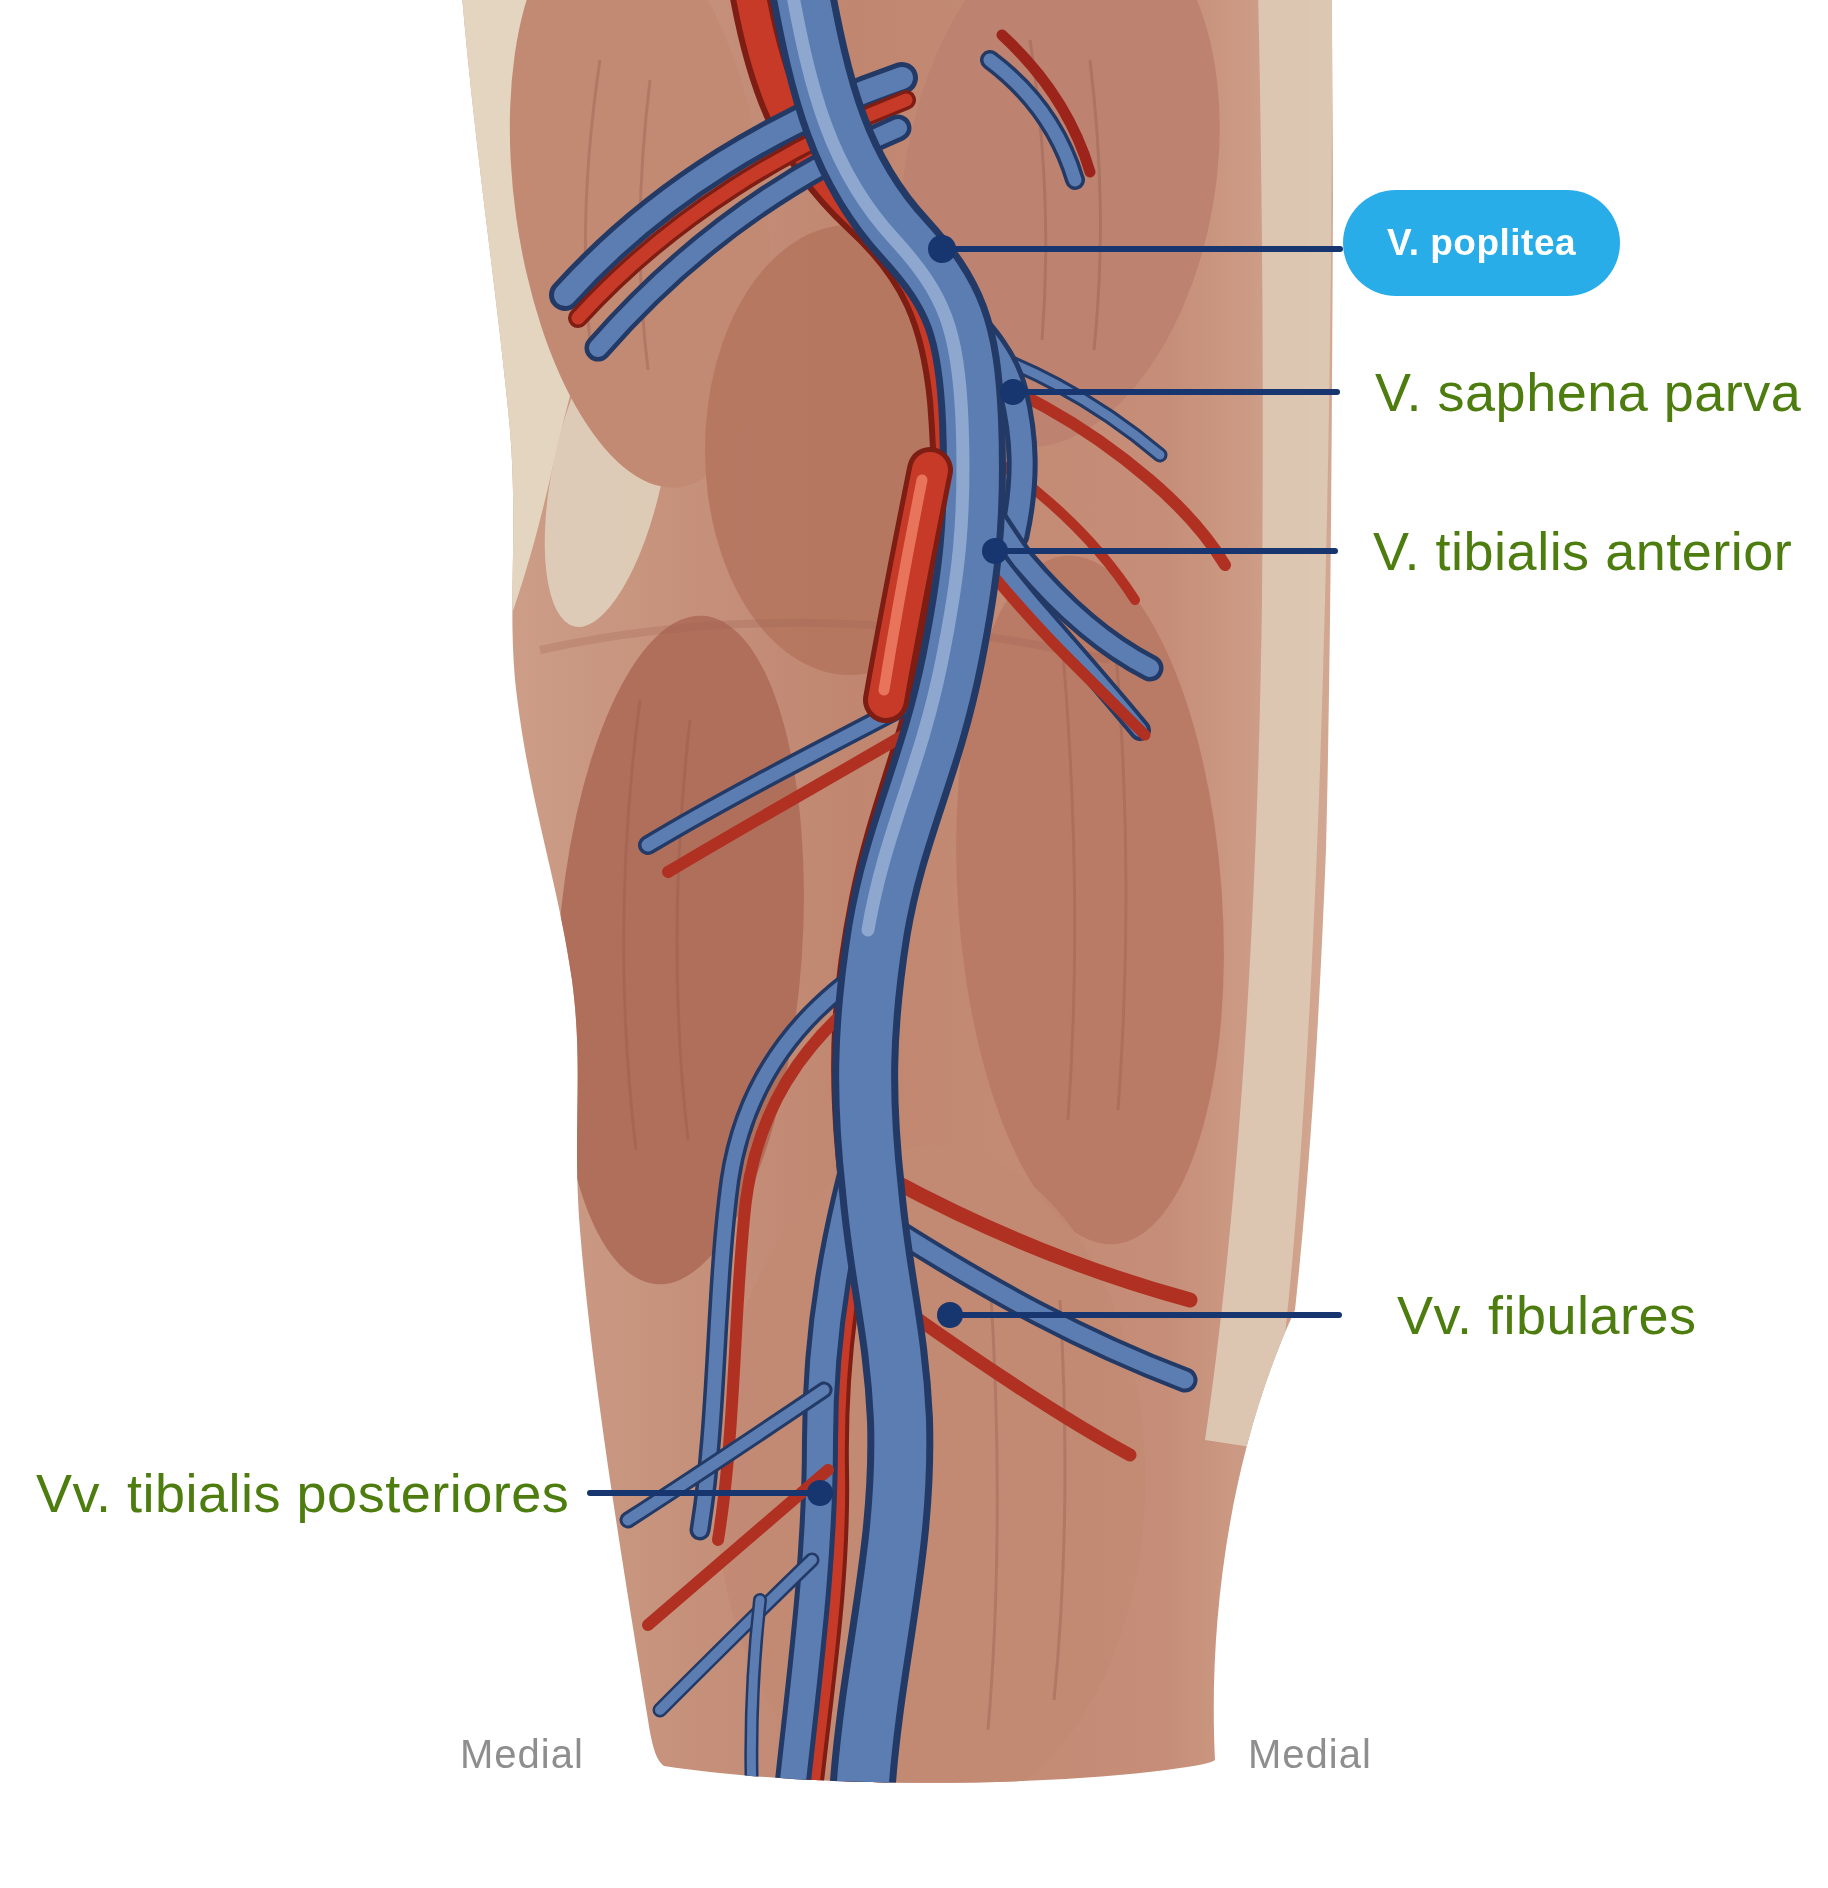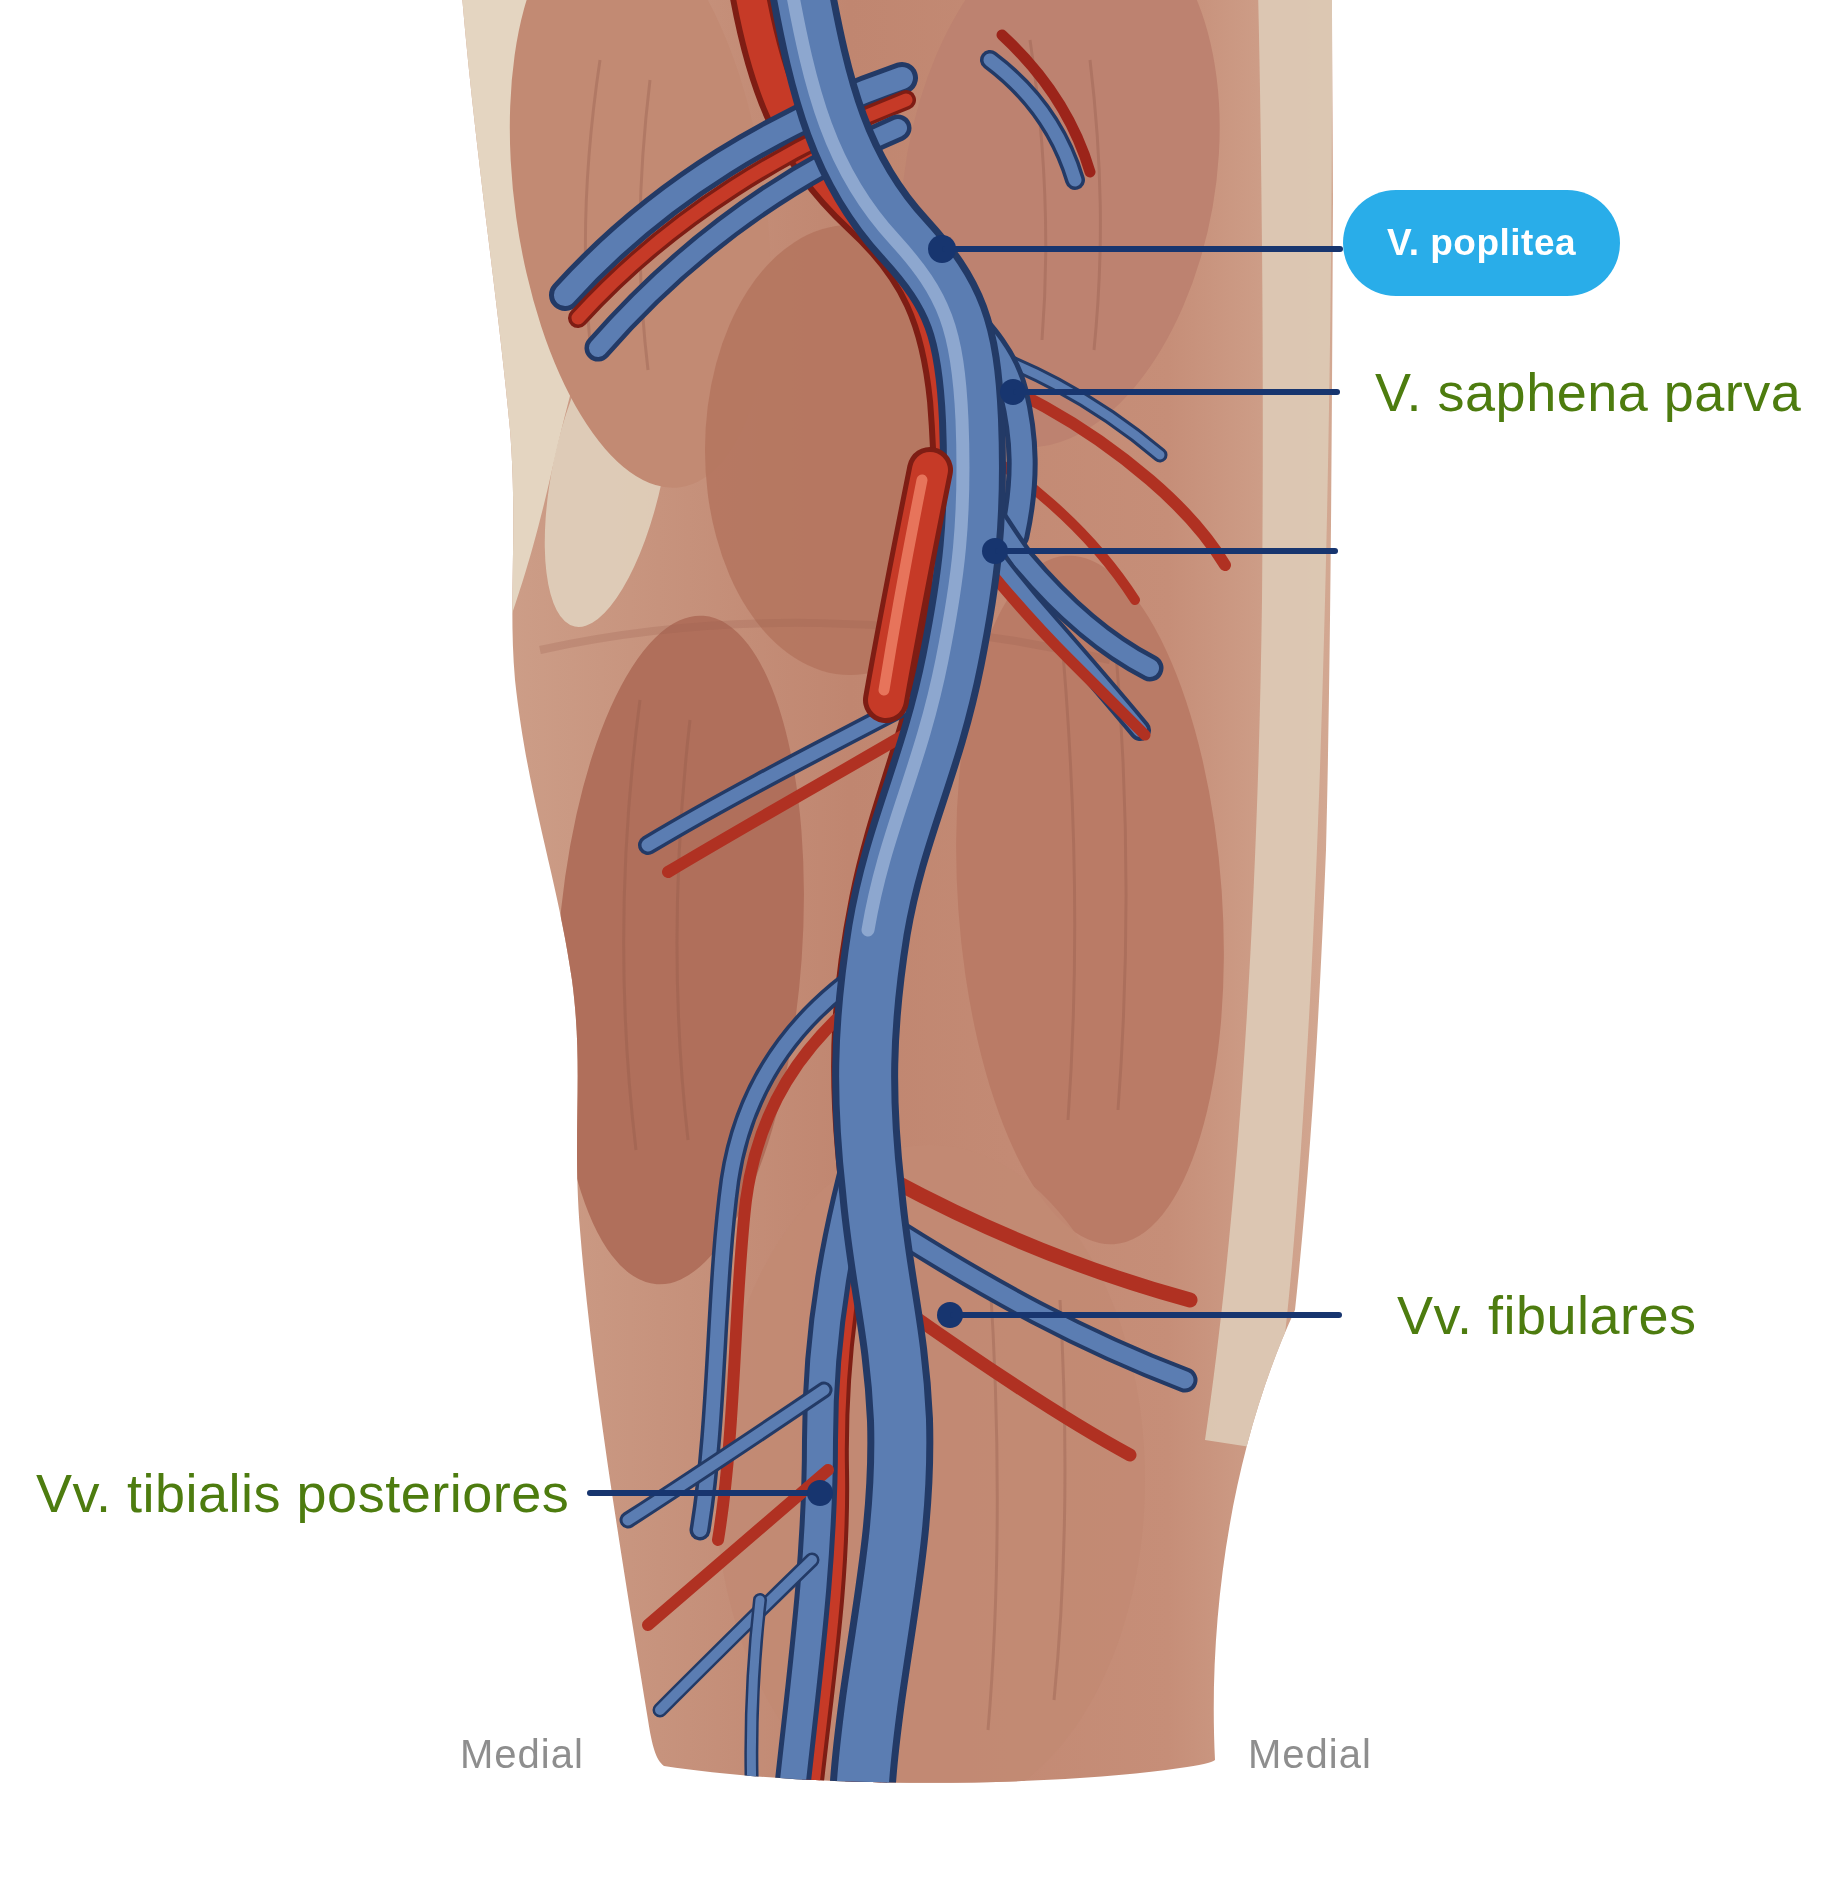--- a/index.html
+++ b/index.html
@@ -164,20 +164,21 @@
   <div class="badge">
     <span>V. poplitea</span>
   </div>
 
   <div class="dot" style="left:1000px;top:379px;"></div>
   <div class="leader" style="left:1013px;top:389px;width:327px;"></div>
   <div class="lbl" style="left:1375px;top:392px;">V. saphena parva</div>
 
   <div class="dot" style="left:982px;top:538px;"></div>
   <div class="leader" style="left:995px;top:548px;width:343px;"></div>
+  <div class="lbl" style="left:1373px;top:551px;">V. tibialis anterior</div>
 
   <div class="dot" style="left:937px;top:1302px;"></div>
   <div class="leader" style="left:950px;top:1312px;width:392px;"></div>
   <div class="lbl" style="left:1374px;top:1315px;margin-left:23px;">Vv. fibulares</div>
 
   <div class="lbl" style="left:36px;top:1493px;">Vv. tibialis posteriores</div>
   <div class="leader" style="left:587px;top:1490px;width:233px;"></div>
   <div class="dot" style="left:807px;top:1480px;"></div>
 
   <div class="orient" style="left:460px;top:1712px;">Medial</div>

